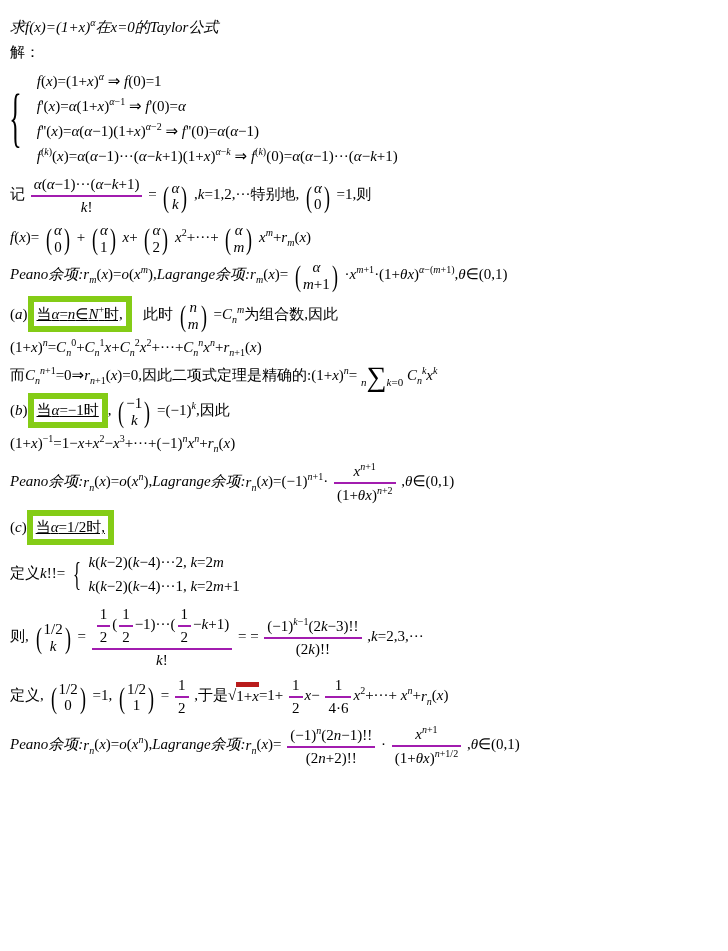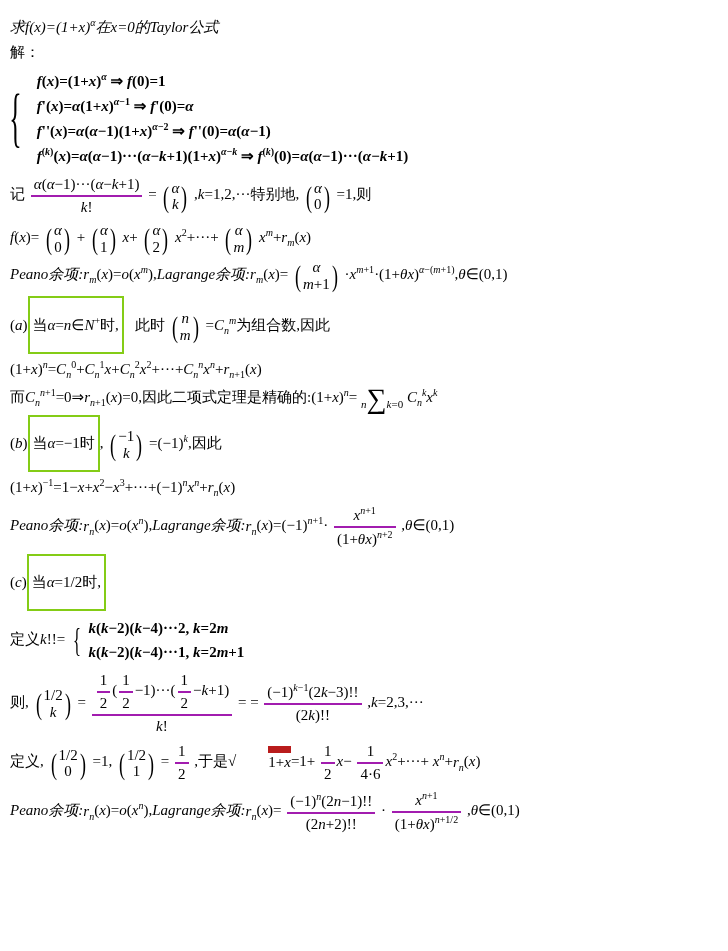--- a/index.html
+++ b/index.html
@@ -51,36 +51,37 @@
       transform: scaleX(0.4);
       margin-left: -10px;
     }
     .bigbrace2 {
       display: inline-block;
       vertical-align: middle;
       font-size: 220%;
       line-height: 0.9;
       transform: scaleX(0.5);
     }
-    .stack-v { display: inline-block; vertical-align: middle; font-weight: bold; }
+    .stack-v { display: inline-block; vertical-align: middle; }
     .stack-v > div { margin: 3px 0; white-space: nowrap; }
     .redbox {
-      border: 2px solid #84cc16;
-      padding: 16px 3px;
-      display: inline-block;
+      border: 6px solid #84cc16;
+      padding: 1px 3px;
+      display: inline-block;
+      text-decoration: underline;
     }
     .sum {
       display: inline-block;
       vertical-align: middle;
       text-align: center;
       font-size: 11px;
       line-height: 1;
     }
     .sum .sig { font-size: 28px; line-height: 0.9; }
-    .sqrt-ov { border-top: 7px solid #b91c1c; padding-top: 1px; margin-left: 32px; }
+    .sqrt-ov { border-top: 5px solid #b91c1c; padding-top: 1px; }
     sup { font-size: 10px; }
     sub { font-size: 10px; }
   </style>
 </head>
 <body>
 
 <div class="line italic">
   求<span class="italic">f</span>(<span class="italic">x</span>)=(1+<span class="italic">x</span>)<sup><span class="italic">α</span></sup>在<span class="italic">x</span>=0的<span class="italic">Taylor</span>公式
 </div>
 

